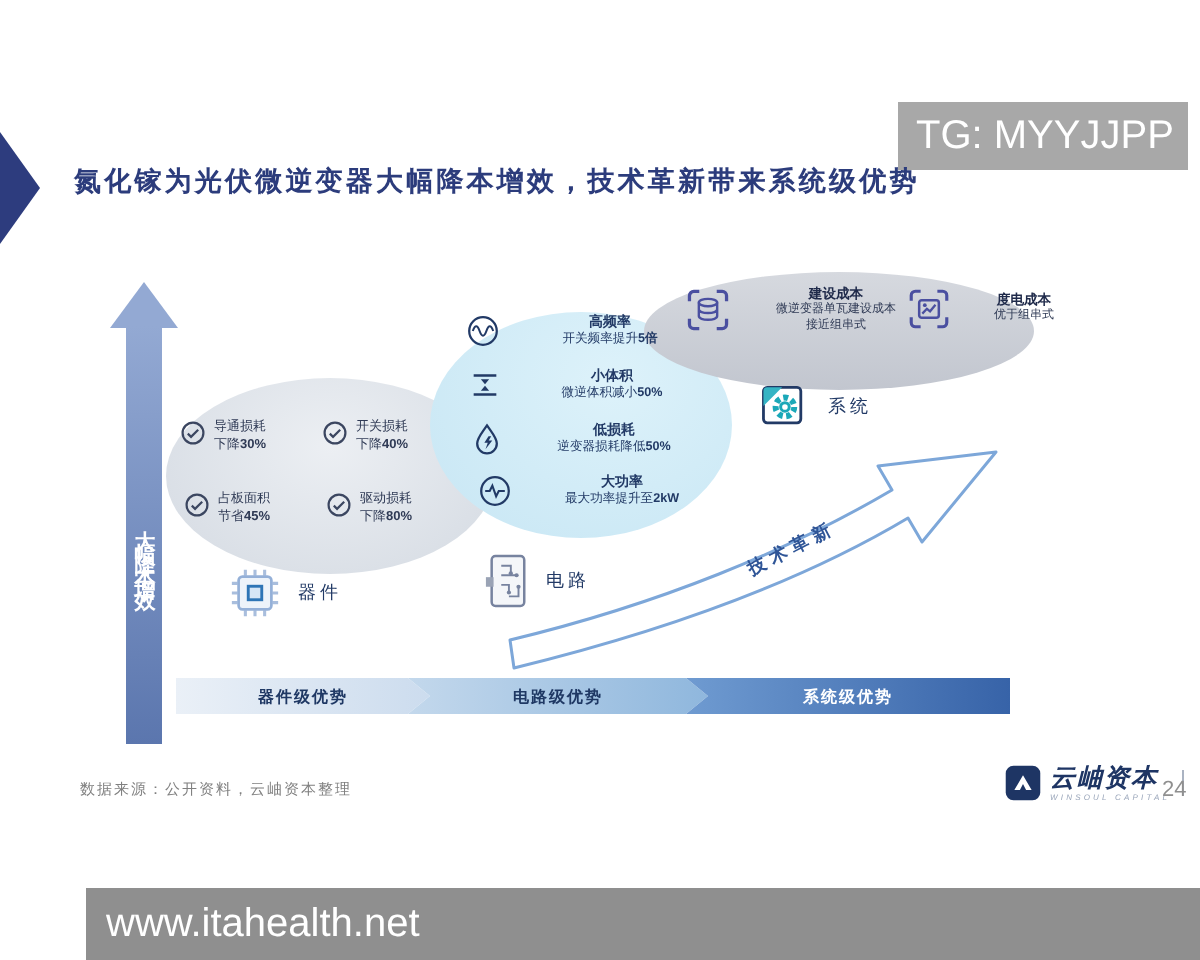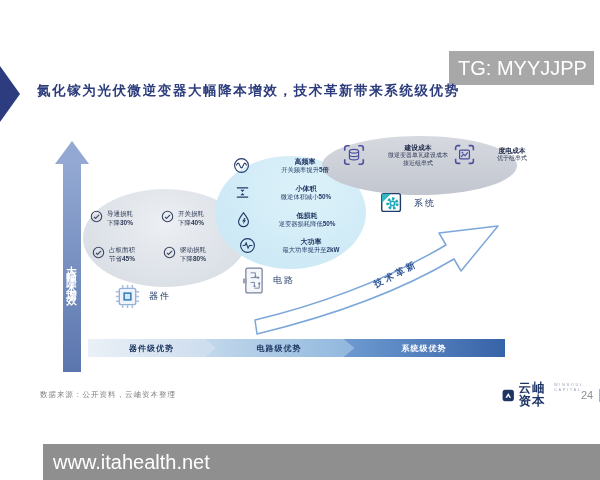--- a/index.html
+++ b/index.html
@@ -68,21 +68,21 @@
   .stage1{left:88px;width:127px;color:#1f3864;background:linear-gradient(90deg,#eaf0f7,#ccdcee);
           clip-path:polygon(0 0,calc(100% - 11px) 0,100% 50%,calc(100% - 11px) 100%,0 100%);}
   .stage2{left:204px;width:150px;color:#1f3864;background:linear-gradient(90deg,#c3d8ec,#8fb7dd);
           clip-path:polygon(0 0,calc(100% - 11px) 0,100% 50%,calc(100% - 11px) 100%,0 100%,11px 50%);}
   .stage3{left:343px;width:162px;color:#fff;background:linear-gradient(90deg,#6f9bd1,#3763a8);
           clip-path:polygon(0 0,100% 0,100% 100%,0 100%,11px 50%);}
 
   
   .source{position:absolute;left:40px;top:390px;color:#808080;font-size:7.5px;letter-spacing:1px;}
   .logo{position:absolute;left:502px;top:382px;display:flex;align-items:center;gap:4px;}
-  .logo-txt{display:flex;flex-direction:row;}
+  .logo-txt{display:flex;flex-direction:column;font-style:italic;}
   .logo-cn{font-family:"Liberation Serif",serif;font-weight:bold;color:#1e3564;font-size:12.5px;
            line-height:13px;letter-spacing:1px;}
   .logo-en{font-size:4px;color:#9aa6ba;letter-spacing:1.6px;line-height:5px;}
   .logo-div{width:1px;height:13px;background:#aab3c2;margin-left:2px;}
   .page-num{position:absolute;left:581px;top:389px;color:#8f8f8f;font-size:11px;}
 
   
   .url-bar{position:absolute;left:0;top:444px;width:600px;height:36px;background:#8f8f8f;
            color:#fff;font-size:20px;line-height:36px;padding-left:10px;box-sizing:border-box;margin-left:43px;}
 
@@ -214,21 +214,21 @@
   </div>
 
   <div class="lvl" style="left:114px;top:283px">
     <svg width="27" height="27" viewBox="0 0 28 28">
       <path d="M9 2v3M14 2v3M19 2v3M9 23v3M14 23v3M19 23v3M2 9h3M2 14h3M2 19h3M23 9h3M23 14h3M23 19h3" stroke="#a9bedd" stroke-width="1.6"></path>
       <rect x="5.5" y="5.5" width="17" height="17" rx="2" fill="#edf3fa" stroke="#94b0d8" stroke-width="1.4"></rect>
       <rect x="10.5" y="10.5" width="7" height="7" fill="#d6e6f6" stroke="#2e75b6" stroke-width="1.5"></rect>
     </svg>
     <span class="lvl-label">器件</span>
   </div>
-  <div class="lvl" style="left:242px;top:266px">
+  <div class="lvl" style="left:242px;top:276px">
     <svg width="23" height="29" viewBox="0 0 24 30">
       <rect x="4" y="2" width="17" height="26" rx="2" fill="#f4f6f9" stroke="#77839f" stroke-width="1.3"></rect>
       <rect x="1" y="13" width="4" height="5" fill="#9aa3b5"></rect>
       <path d="M9 7h5v4M9 12h8M9 17h4v4M13 23h5v-5" fill="none" stroke="#77839f" stroke-width="1"></path>
       <circle cx="14" cy="11" r="1.1" fill="#77839f"></circle>
         <circle cx="17" cy="12" r="1.1" fill="#77839f"></circle>
       <circle cx="13" cy="21" r="1.1" fill="#77839f"></circle>
         <circle cx="18" cy="18" r="1.1" fill="#77839f"></circle>
     </svg>
     <span class="lvl-label">电路</span>

